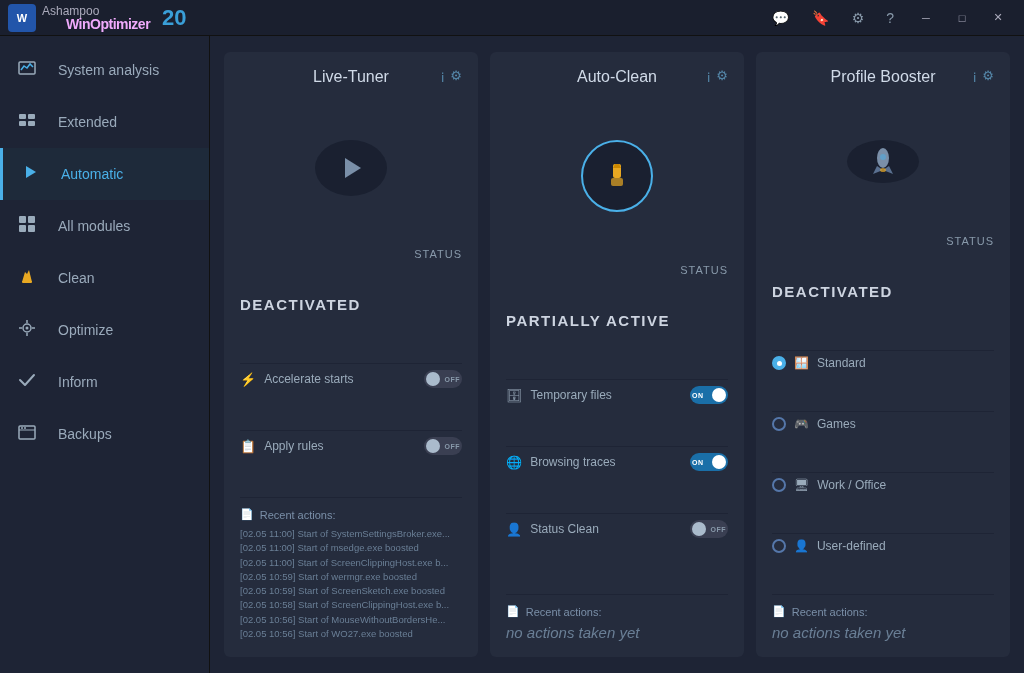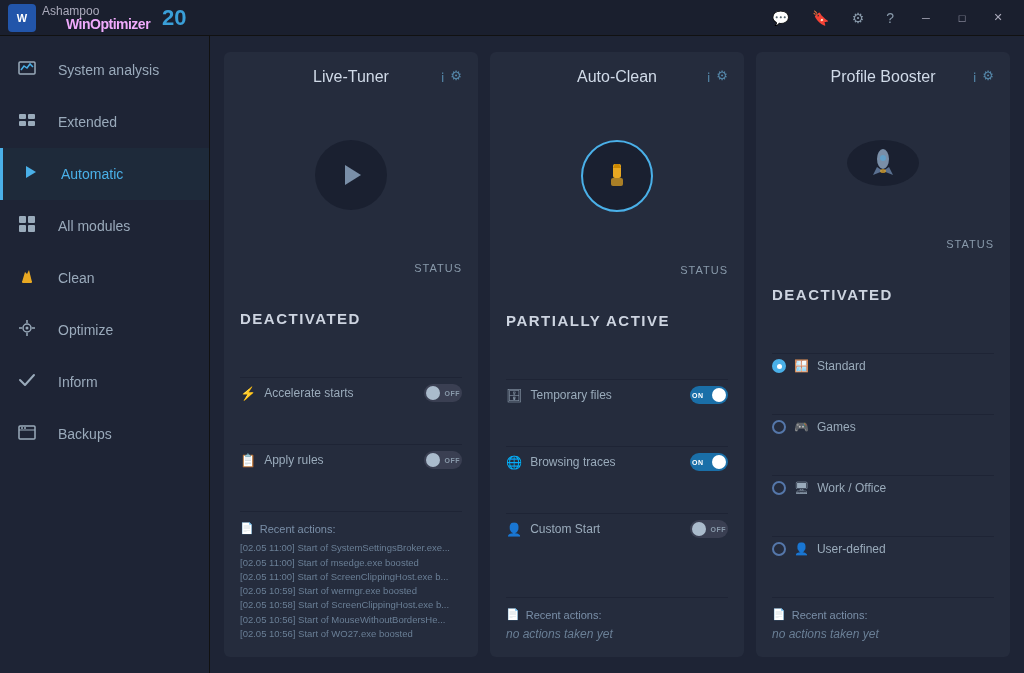--- a/index.html
+++ b/index.html
@@ -313,21 +313,21 @@
       font-size: 11px;
       color: #7a8fa8;
       margin-bottom: 6px;
     }
     .recent-log {
       font-size: 9.5px;
       color: #6a7f96;
       line-height: 1.5;
     }
     .no-actions {
-      font-size: 12px;
+      font-size: 15px;
       color: #6a7f96;
       font-style: italic;
     }
   </style>
 </head>
 <body>
 
 <div class="titlebar">
   <div class="titlebar-logo">
     <div style="width:28px;height:28px;background:#2255aa;border-radius:4px;display:flex;align-items:center;justify-content:center;font-size:11px;color:#fff;font-weight:bold;">W</div>
@@ -487,20 +487,21 @@
       <div class="recent-section">
         <div class="recent-header">
           <span>📄</span>
           <span>Recent actions:</span>
         </div>
         <div class="recent-log">
           <div>[02.05 11:00] Start of SystemSettingsBroker.exe...</div>
           <div>[02.05 11:00] Start of msedge.exe boosted</div>
           <div>[02.05 11:00] Start of ScreenClippingHost.exe b...</div>
           <div>[02.05 10:59] Start of wermgr.exe boosted</div>
+          <div>[02.05 10:59] Start of ScreenSketch.exe boosted</div>
           <div>[02.05 10:58] Start of ScreenClippingHost.exe b...</div>
           <div>[02.05 10:56] Start of MouseWithoutBordersHe...</div>
           <div>[02.05 10:56] Start of WO27.exe boosted</div>
         </div>
       </div>
     </div>
 
     <div class="card">
       <div class="card-header">
         <span class="card-title">Auto-Clean</span>
@@ -538,21 +539,21 @@
           <span>Browsing traces</span>
         </div>
         <div class="toggle-switch on">
           <div class="toggle-knob"></div>
         </div>
       </div>
 
       <div class="toggle-row">
         <div class="toggle-row-left">
           <span class="toggle-icon">👤</span>
-          <span>Custom Start</span>
+          <span>Status Clean</span>
         </div>
         <div class="toggle-switch off">
           <div class="toggle-knob"></div>
         </div>
       </div>
 
       <div class="recent-section">
         <div class="recent-header">
           <span>📄</span>
           <span>Recent actions:</span>

